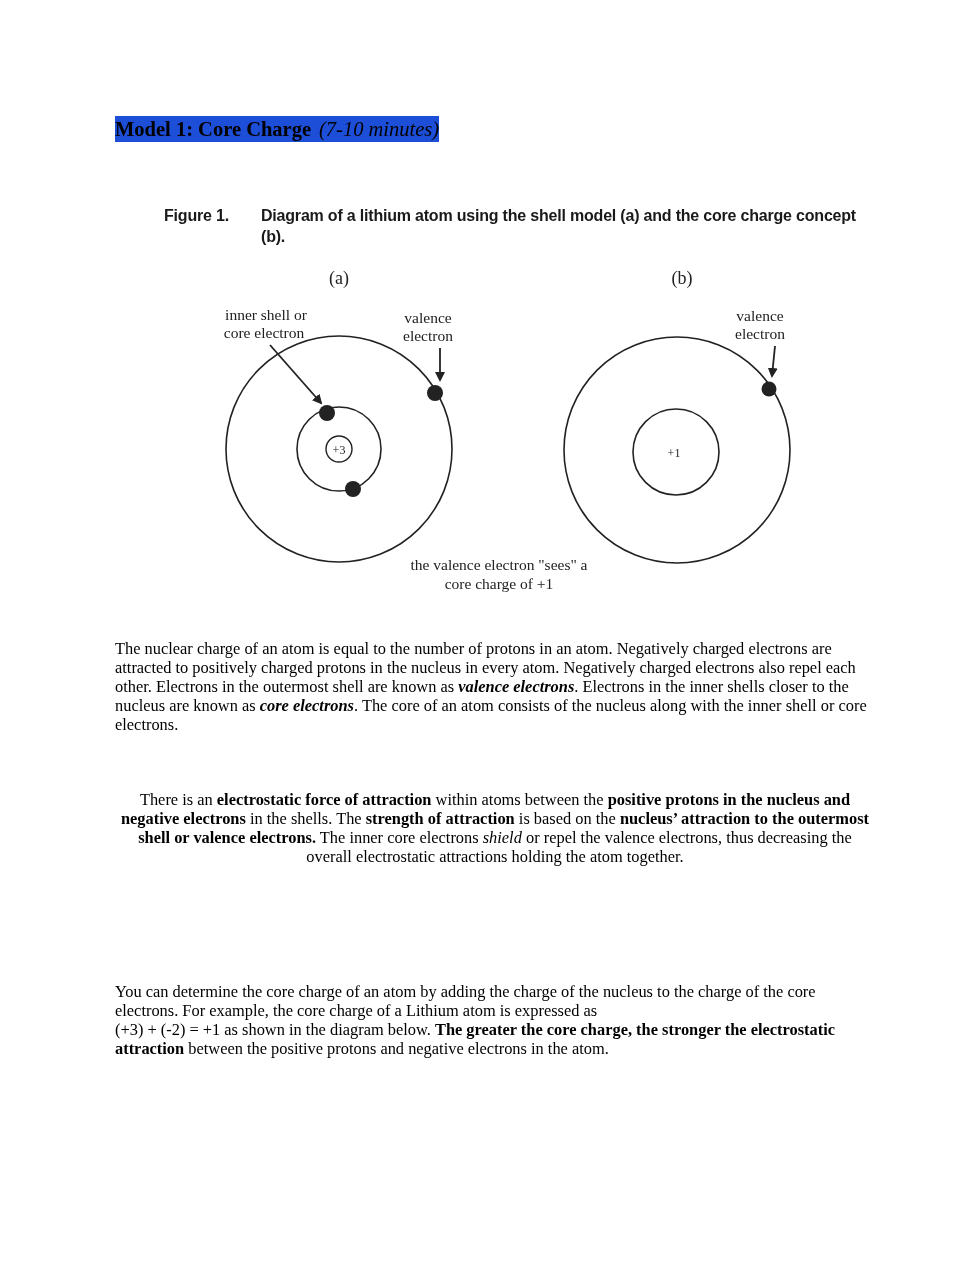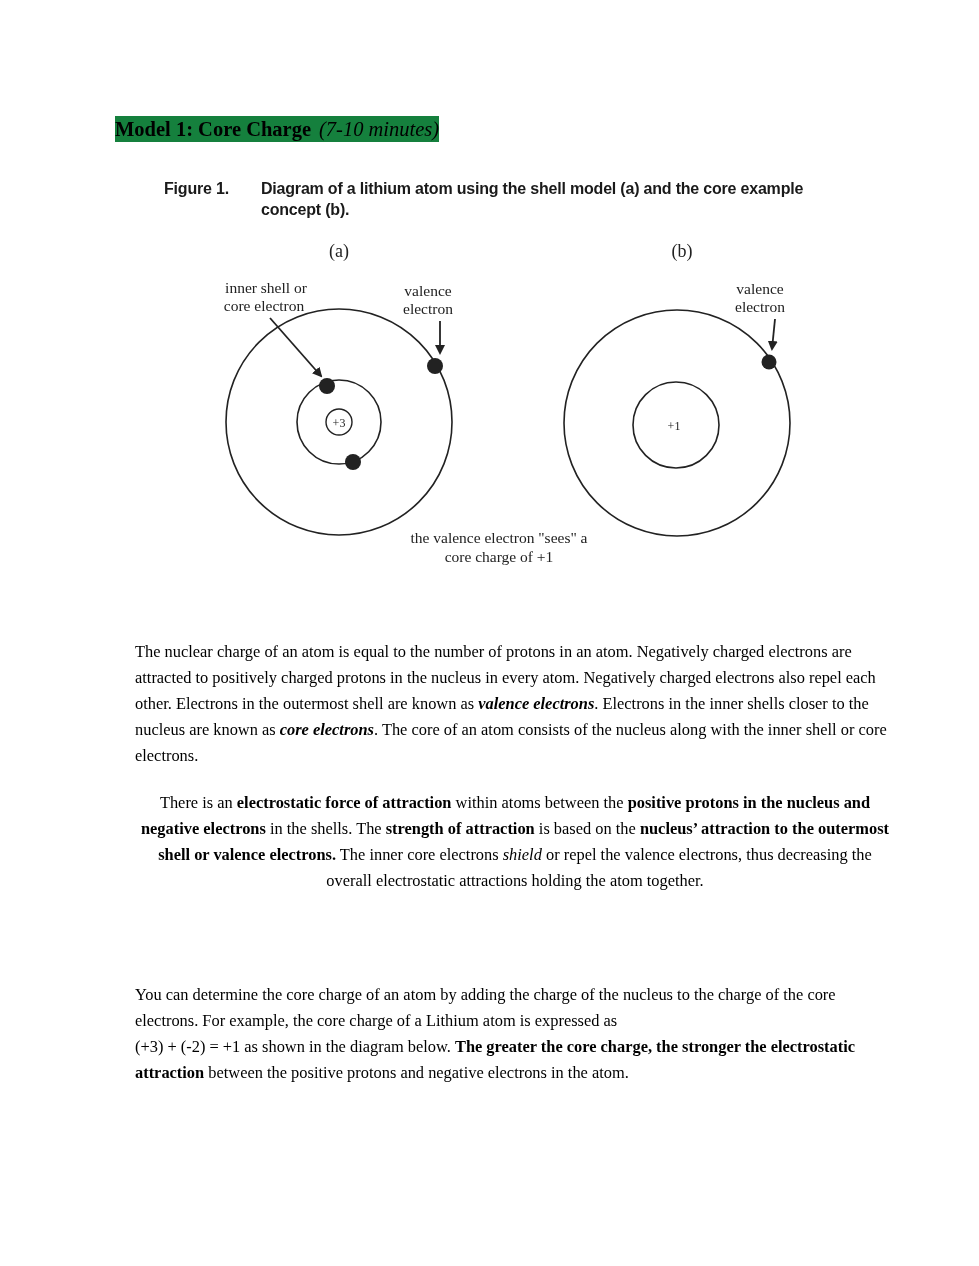--- a/index.html
+++ b/index.html
@@ -1,45 +1,45 @@
 <!DOCTYPE html>
 <html><head>
 <meta charset="utf-8">
 <style>
   html, body { margin: 0; padding: 0; background: #ffffff; }
   body { width: 979px; height: 1266px; position: relative; overflow: hidden;
          font-family: "Liberation Serif", serif; color: #000; }
   .heading { position: absolute; left: 115px; top: 116px; font-size: 20.5px; line-height: 26px;
-             background: #15803d; font-weight: bold; white-space: nowrap; }
+             background: #1d4ed8; font-weight: bold; white-space: nowrap; }
   .heading .time { font-weight: normal; font-style: italic; margin-left: 8px; }
-  .figure { position: absolute; left: 150px; top: 170px; width: 720px; height: 420px; }
+  .figure { position: absolute; left: 150px; top: 197px; width: 720px; height: 420px; }
   .fig-caption { position: absolute; left: 14px; top: 8px; font-family: "Liberation Sans", sans-serif;
                  font-size: 16px; font-weight: bold; line-height: 21px; color: #1a1a1a; letter-spacing: -0.2px; }
   .fig-caption .num { position: absolute; left: 0; top: 0; white-space: nowrap; }
   .fig-caption .txt { position: absolute; left: 97px; top: 0; width: 600px; }
   svg text { font-family: "Liberation Serif", serif; fill: #222; }
-  .body-text { position: absolute; left: 115px; width: 760px; font-size: 16.4px; line-height: 26px; margin-left: 20px; }
+  .body-text { position: absolute; left: 115px; width: 760px; font-size: 16.4px; line-height: 19px; }
   .p1 { top: 639px; }
   .p2 { top: 790px; text-align: center; }
   .p3 { top: 982px; }
   b, strong { font-weight: bold; }
   .bi { font-weight: bold; font-style: italic; }
   .it { font-style: italic; }
 </style>
 </head>
 <body>
 
 <div class="heading">
   <span>Model 1:  Core Charge</span><span class="time">(7-10 minutes)</span>
 </div>
 
 <div class="figure">
   <div class="fig-caption">
     <span class="num">Figure 1.</span>
-    <span class="txt">Diagram of a lithium atom using the shell model (a) and the core example concept (b).</span>
+    <span class="txt">Diagram of a lithium atom using the shell model (a) and the core charge concept (b).</span>
   </div>
 
   <svg width="720" height="420" viewBox="150 185 720 420" style="position:absolute;left:0;top:0;">
     <defs>
       <marker id="arrowhead" markerWidth="10" markerHeight="10" refX="8" refY="5" orient="auto" markerUnits="userSpaceOnUse">
         <path d="M0,0 L10,5 L0,10 Z" fill="#222"></path>
       </marker>
     </defs>
 
     <g>

